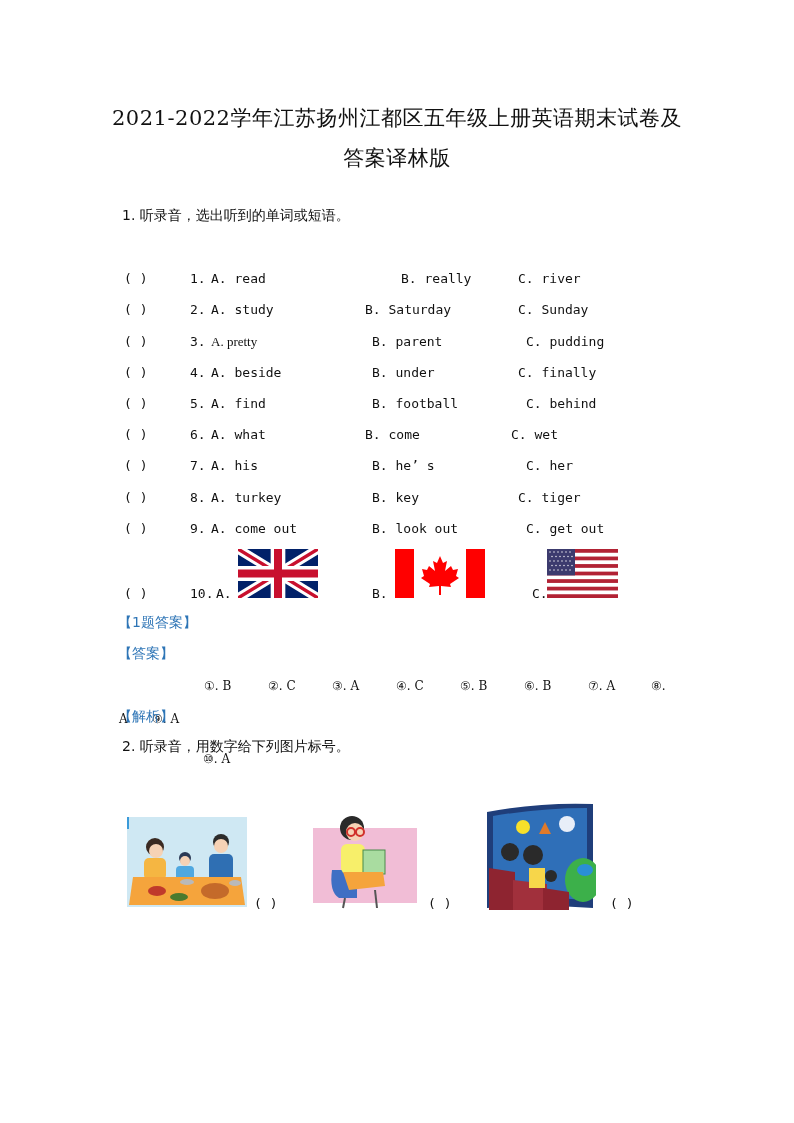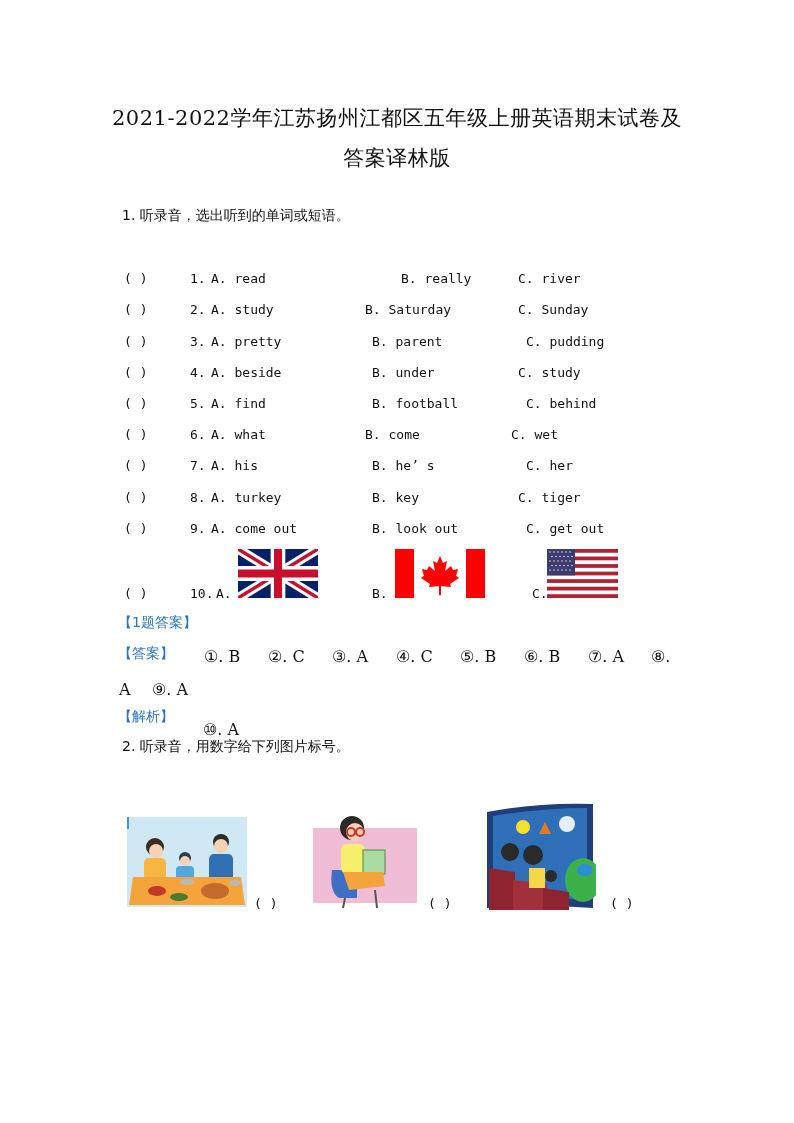--- a/index.html
+++ b/index.html
@@ -3,21 +3,21 @@
 <meta charset="utf-8">
 <style>
   html, body { margin: 0; padding: 0; background: #ffffff; }
   body { width: 794px; height: 1123px; position: relative; overflow: hidden;
          font-family: "DejaVu Serif", "Liberation Serif", serif; color: #111; }
   .abs { position: absolute; white-space: nowrap; }
   .title { font-size: 21px; left: 0; width: 794px; text-align: center; letter-spacing: 0.5px; }
   .q { font-size: 14px; font-family: "DejaVu Sans", "Liberation Sans", sans-serif; }
   .mono { font-size: 13px; font-family: "DejaVu Sans Mono", "Liberation Mono", monospace; }
   .blue { color: #2e75b6; font-size: 14px; font-family: "DejaVu Sans", "Liberation Sans", sans-serif; }
-  .ans { font-size: 16px; font-family: "DejaVu Serif", "Liberation Serif", serif; }
+  .ans { font-size: 12px; font-family: "DejaVu Serif", "Liberation Serif", serif; margin-top: 32px; }
   .flag { position: absolute; overflow: hidden; }
   .pic { position: absolute; overflow: hidden; }
 </style>
 </head>
 <body>
 
 <div class="abs title" style="top:104px;">2021-2022学年江苏扬州江都区五年级上册英语期末试卷及</div>
 <div class="abs title" style="top:144px;">答案译林版</div>
 
 <div class="abs q" style="left:122px; top:207px;">1. 听录音，选出听到的单词或短语。</div>
@@ -33,30 +33,30 @@
   <div>
     <span class="abs mono" style="left:124px; top:302px;">(     )</span>
     <span class="abs mono" style="left:190px; top:302px;">2.</span>
     <span class="abs mono" style="left:211px; top:302px;">A. study</span>
     <span class="abs mono" style="left:365px; top:302px;">B. Saturday</span>
     <span class="abs mono" style="left:518px; top:302px;">C. Sunday</span>
   </div>
   <div>
     <span class="abs mono" style="left:124px; top:334px;">(     )</span>
     <span class="abs mono" style="left:190px; top:334px;">3.</span>
-    <span class="abs mono" style="left:211px; top:334px;">A. pretty</span>
+    <span class="abs mono" style="left:211px; top:334px;font-family:Liberation Serif, serif;">A. pretty</span>
     <span class="abs mono" style="left:372px; top:334px;">B. parent</span>
     <span class="abs mono" style="left:526px; top:334px;">C. pudding</span>
   </div>
   <div>
     <span class="abs mono" style="left:124px; top:365px;">(     )</span>
     <span class="abs mono" style="left:190px; top:365px;">4.</span>
     <span class="abs mono" style="left:211px; top:365px;">A. beside</span>
     <span class="abs mono" style="left:372px; top:365px;">B. under</span>
-    <span class="abs mono" style="left:518px; top:365px;">C. study</span>
+    <span class="abs mono" style="left:518px; top:365px;">C. finally</span>
   </div>
   <div>
     <span class="abs mono" style="left:124px; top:396px;">(     )</span>
     <span class="abs mono" style="left:190px; top:396px;">5.</span>
     <span class="abs mono" style="left:211px; top:396px;">A. find</span>
     <span class="abs mono" style="left:372px; top:396px;">B. football</span>
     <span class="abs mono" style="left:526px; top:396px;">C. behind</span>
   </div>
   <div>
     <span class="abs mono" style="left:124px; top:427px;">(     )</span>

